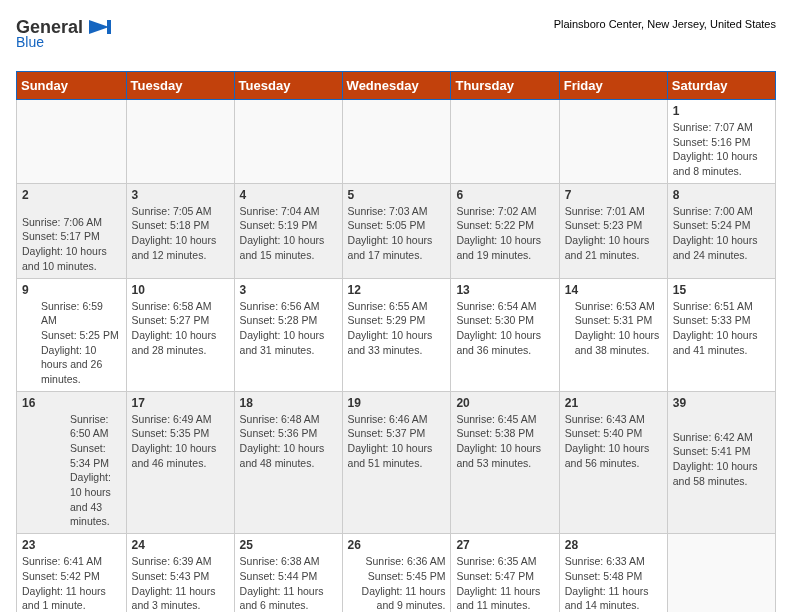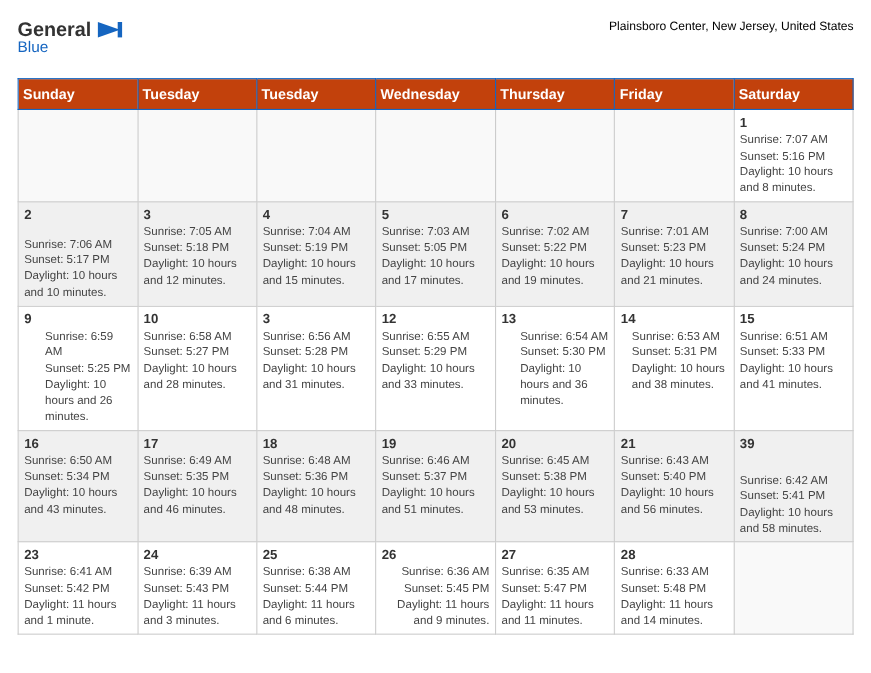--- a/index.html
+++ b/index.html
@@ -187,41 +187,41 @@
 Daylight: 10 hours and 31 minutes.</div>
         </td>
         <td>
           <span class="day-num">12</span>
           <div class="day-info" style="white-space: pre-line;">Sunrise: 6:55 AM
 Sunset: 5:29 PM
 Daylight: 10 hours and 33 minutes.</div>
         </td>
         <td>
           <span class="day-num">13</span>
-          <div class="day-info" style="white-space: pre-line; margin-left: 17px;">Sunrise: 6:54 AM
+          <div class="day-info" style="white-space: pre-line;">Sunrise: 6:54 AM
 Sunset: 5:30 PM
 Daylight: 10 hours and 36 minutes.</div>
         </td>
         <td>
           <span class="day-num">14</span>
           <div class="day-info" style="white-space: pre-line; margin-left: 10px;">Sunrise: 6:53 AM
 Sunset: 5:31 PM
 Daylight: 10 hours and 38 minutes.</div>
         </td>
         <td>
           <span class="day-num">15</span>
           <div class="day-info" style="white-space: pre-line;">Sunrise: 6:51 AM
 Sunset: 5:33 PM
 Daylight: 10 hours and 41 minutes.</div>
         </td>
       </tr>
       <tr class="row-shaded">
         <td>
           <span class="day-num">16</span>
-          <div class="day-info" style="white-space: pre-line;">Sunrise: 6:50 AM
+          <div class="day-info" style="white-space: pre-line; margin-left: 48px;">Sunrise: 6:50 AM
 Sunset: 5:34 PM
 Daylight: 10 hours and 43 minutes.</div>
         </td>
         <td>
           <span class="day-num">17</span>
           <div class="day-info" style="white-space: pre-line;">Sunrise: 6:49 AM
 Sunset: 5:35 PM
 Daylight: 10 hours and 46 minutes.</div>
         </td>
         <td>

